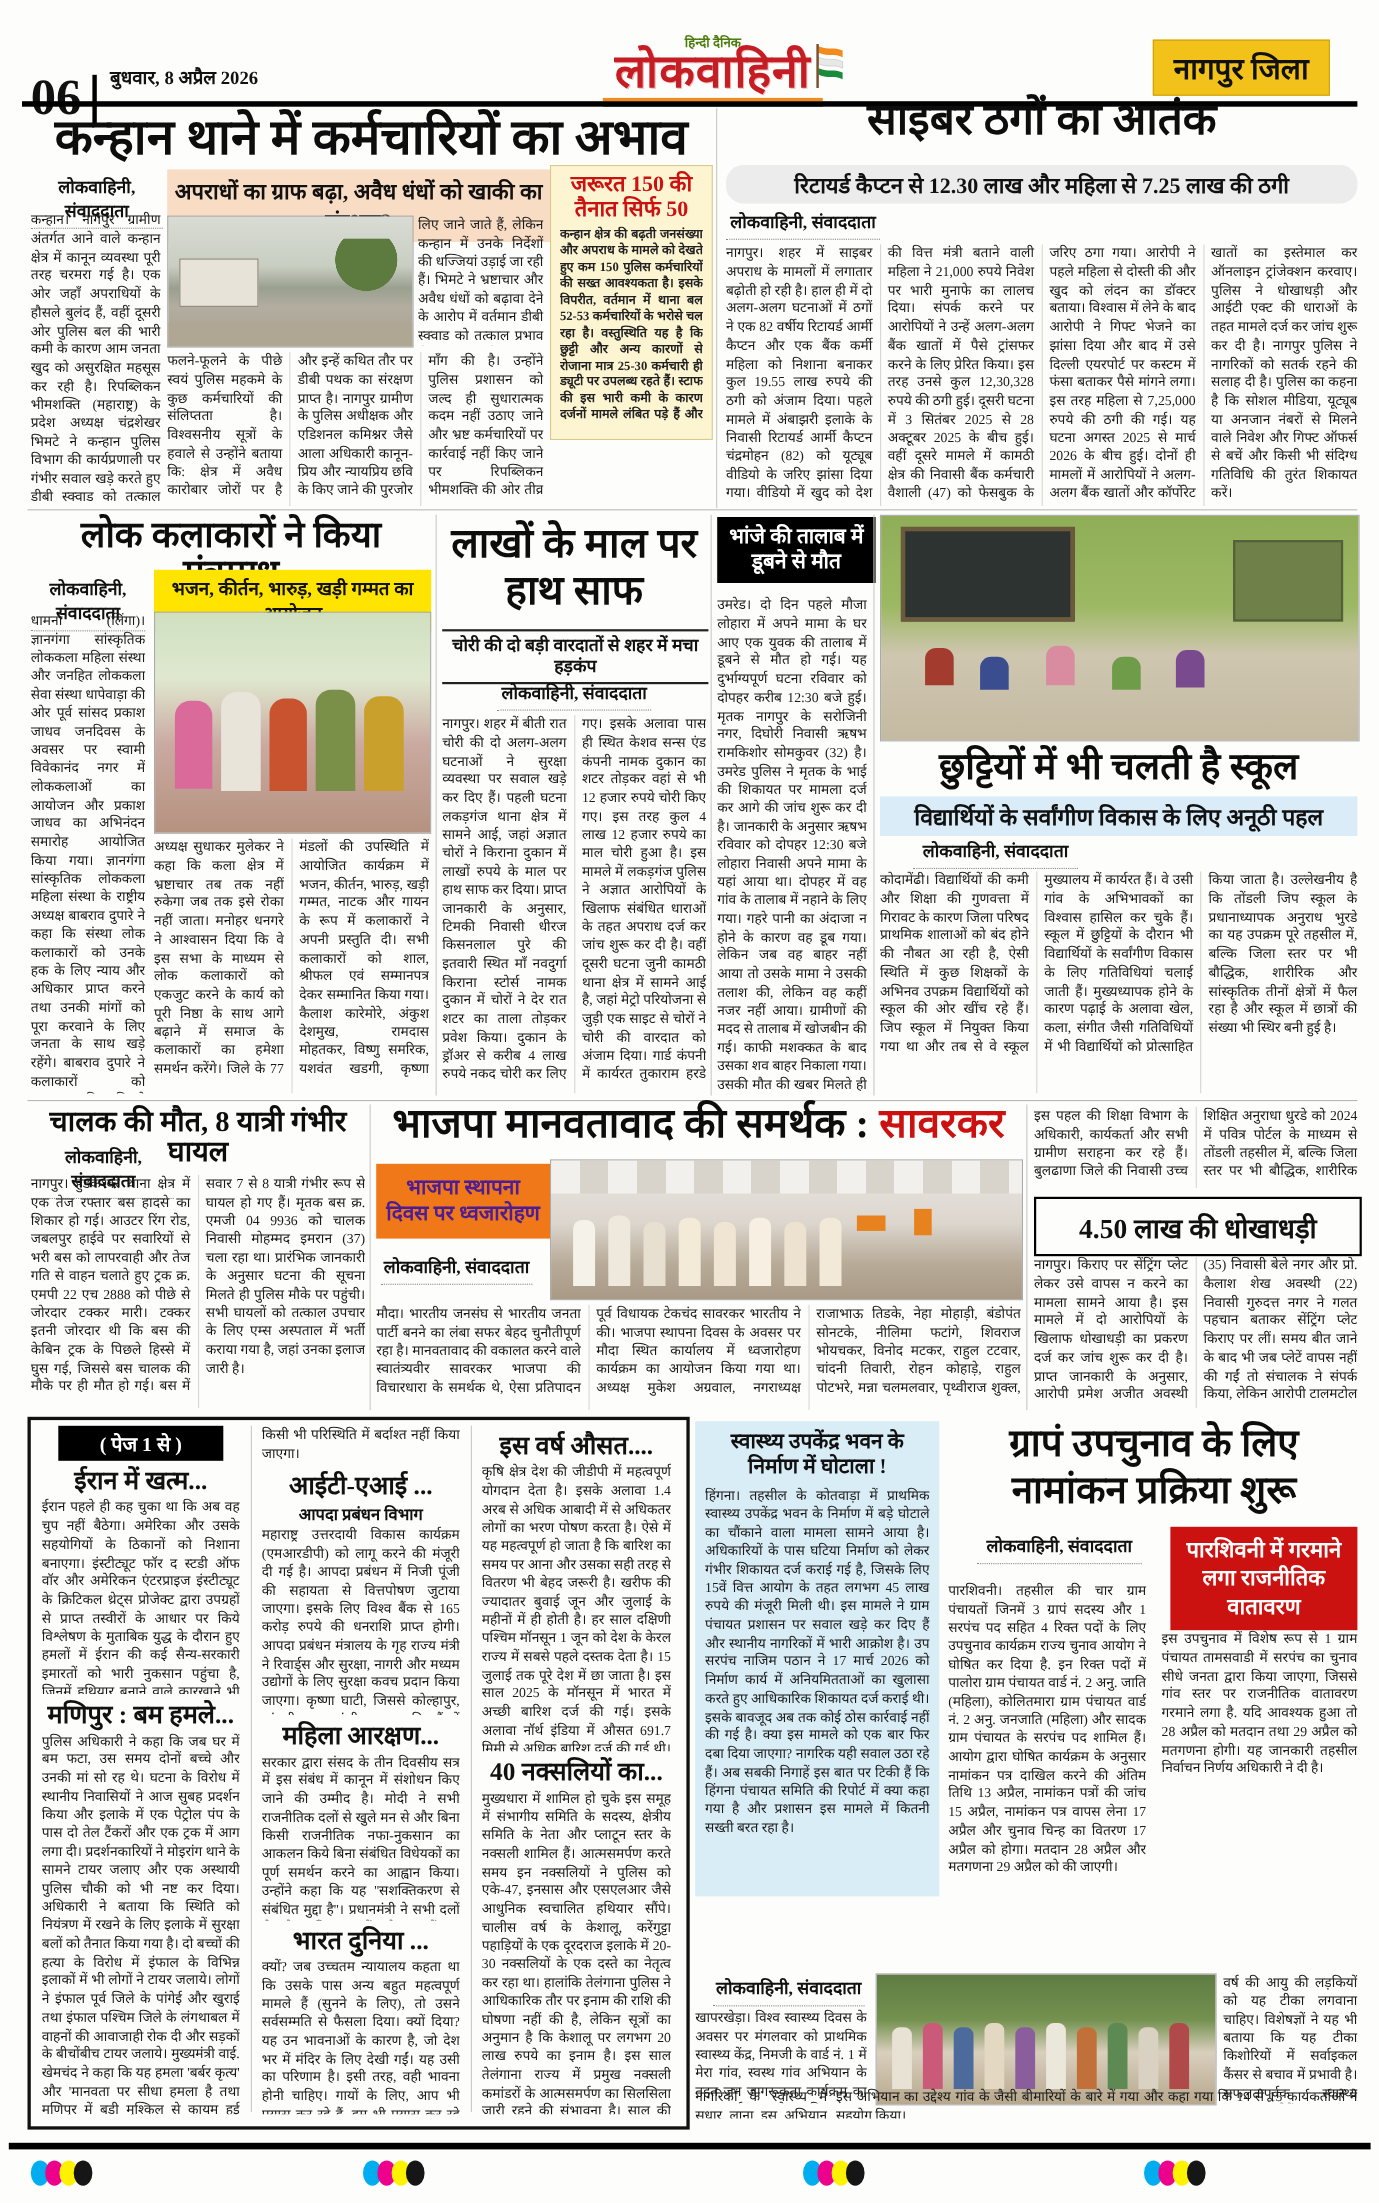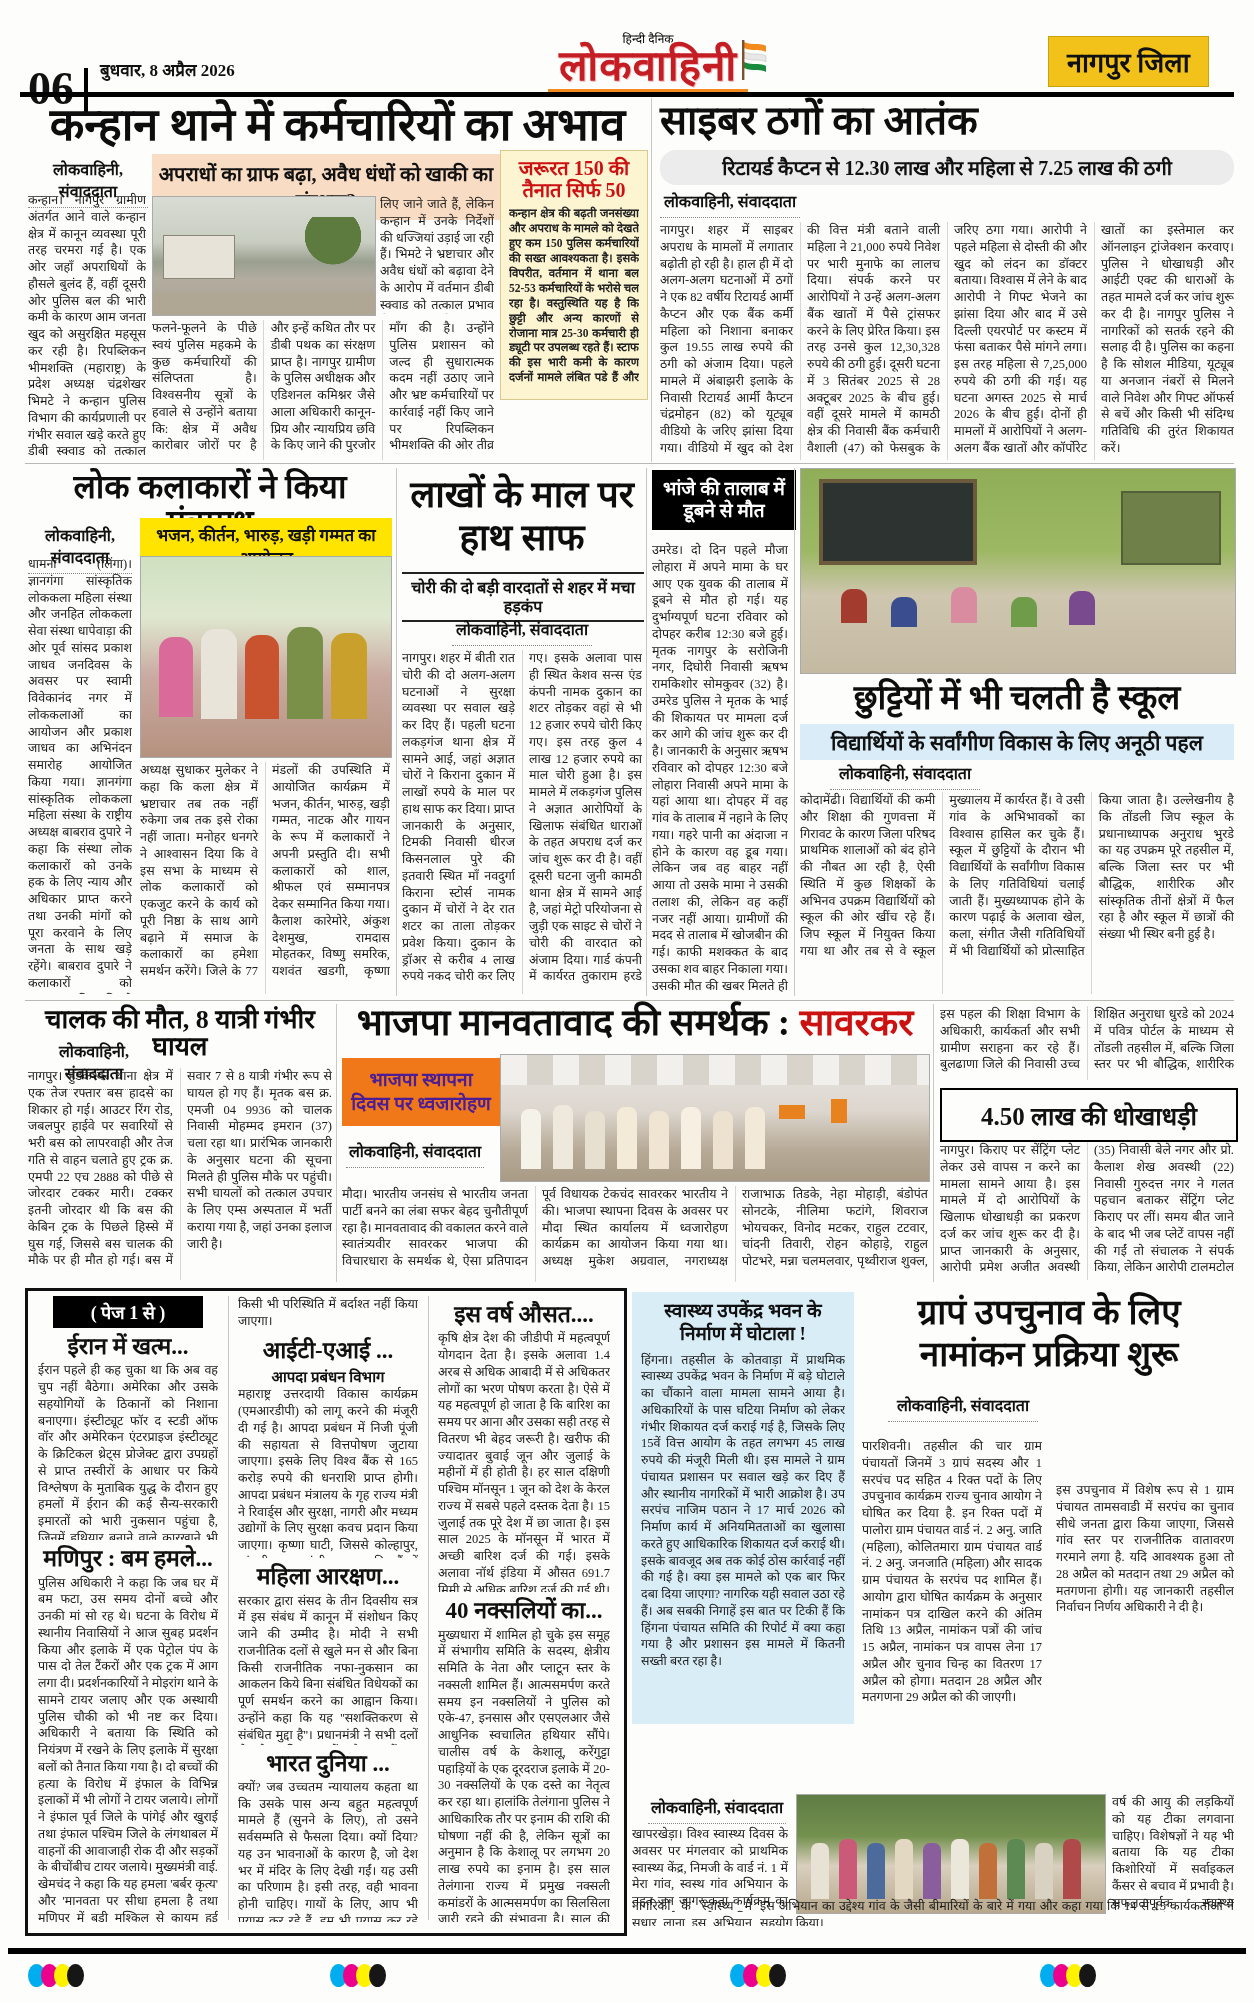--- a/index.html
+++ b/index.html
@@ -12,21 +12,21 @@
   .cols3{column-count:3;column-gap:14px;column-rule:1px solid #d7d7d2;}
   .cols4{column-count:4;column-gap:14px;column-rule:1px solid #d7d7d2;}
   .byline{font-weight:bold;font-size:16px;text-align:center;border-bottom:1px dotted #888;padding-bottom:5px;}
   .vline{width:0;border-left:1px solid #c9c9c4;}
   .hline{height:0;border-top:1px solid #b9b9b4;}
   .photo{overflow:hidden;border:1px solid #aaa;}
   
   #pageno{font-size:46px;font-weight:bold;border-right:4px solid #000;padding:0 10px 4px 0;line-height:.9;margin-top:36px;}
   #hdate{font-size:17px;font-weight:bold;}
   #masthead{color:#c41e24;font-size:42px;font-weight:bold;letter-spacing:1px;line-height:.95;text-shadow:1px 1px 0 #f2b9ba;}
-  #masttop{color:#000000;font-size:12px;font-weight:normal;text-align:center;}
+  #masttop{color:#4d7c0f;font-size:12px;font-weight:bold;text-align:center;}
   .tricolor{height:3px;}
   #edition{background:#f2c21b;font-size:27px;font-weight:bold;padding:6px 18px;border:1px solid #caa20a;}
   #hrule{background:#000;height:5px;}
   
   .peach{background:#f9dcc4;font-size:20px;font-weight:bold;text-align:center;padding:6px 4px;}
   .needbox{background:#fdf5d2;border:1px solid #d9c98c;padding:6px 8px;}
   .needtitle{color:#cc1111;font-size:20px;font-weight:bold;text-align:center;line-height:1.1;margin-bottom:5px;}
   .needbody{font-size:11.5px;line-height:1.3;text-align:justify;font-weight:bold;color:#222;}
   .graybar{background:#ececec;font-size:20px;font-weight:bold;text-align:center;padding:4px 0;border-radius:16px;}
   .kicker{background:#ffe400;font-size:17px;font-weight:bold;text-align:center;padding:5px 3px;}
@@ -84,21 +84,21 @@
   <div class="abs body-txt" style="left:380px;top:196px;width:114px;height:118px;">लिए जाने जाते हैं, लेकिन कन्हान में उनके निर्देशों की धज्जियां उड़ाई जा रही हैं। भिमटे ने भ्रष्टाचार और अवैध धंधों को बढ़ावा देने के आरोप में वर्तमान डीबी स्क्वाड को तत्काल प्रभाव से हटाए जाने, कन्हान थाने में रिक्त पदों को भरकर कर्मचारियों की संख्या तत्काल बढ़ाई जाने, जुआ, सट्टा और अन्य अवैध कारोबारों को तत्काल प्रभाव से बंद</div>
   <div class="abs body-txt cols3" style="left:152px;top:320px;width:342px;height:140px;">फलने-फूलने के पीछे स्वयं पुलिस महकमे के कुछ कर्मचारियों की संलिप्तता है। विश्वसनीय सूत्रों के हवाले से उन्होंने बताया कि: क्षेत्र में अवैध कारोबार जोरों पर है और इन्हें कथित तौर पर डीबी पथक का संरक्षण प्राप्त है। नागपुर ग्रामीण के पुलिस अधीक्षक और एडिशनल कमिश्नर जैसे आला अधिकारी कानून-प्रिय और न्यायप्रिय छवि के किए जाने की पुरजोर माँग की है। उन्होंने पुलिस प्रशासन को जल्द ही सुधारात्मक कदम नहीं उठाए जाने और भ्रष्ट कर्मचारियों पर कार्रवाई नहीं किए जाने पर रिपब्लिकन भीमशक्ति की ओर तीव्र आंदोलन करने की चेतावनी भी दी।</div>
 
   <div class="abs needbox" style="left:500px;top:150px;width:130px;height:236px;">
     <div class="needtitle">जरूरत 150 की तैनात सिर्फ 50</div>
     <div class="needbody" style="height:176px;overflow:hidden;">कन्हान क्षेत्र की बढ़ती जनसंख्या और अपराध के मामले को देखते हुए कम 150 पुलिस कर्मचारियों की सख्त आवश्यकता है। इसके विपरीत, वर्तमान में थाना बल 52-53 कर्मचारियों के भरोसे चल रहा है। वस्तुस्थिति यह है कि छुट्टी और अन्य कारणों से रोजाना मात्र 25-30 कर्मचारी ही ड्यूटी पर उपलब्ध रहते हैं। स्टाफ की इस भारी कमी के कारण दर्जनों मामले लंबित पड़े हैं और अपराधियों पर नकेल कसने में पुलिस विभाग पूरी तरह नाकाम साबित हो रहा है।</div>
   </div>
 
   <div class="abs vline" style="left:651px;top:98px;height:364px;"></div>
 
-  <div class="abs hl" style="left:660px;top:100px;width:574px;font-size:40px;">साइबर ठगों का आतंक</div>
+  <div class="abs hl" style="left:660px;top:88px;width:574px;font-size:40px;text-align:center;">साइबर ठगों का आतंक</div>
   <div class="abs graybar" style="left:660px;top:150px;width:574px;">रिटायर्ड कैप्टन से 12.30 लाख और महिला से 7.25 लाख की ठगी</div>
   <div class="abs byline" style="left:660px;top:190px;width:140px;">लोकवाहिनी, संवाददाता</div>
   <div class="abs body-txt cols4" style="left:660px;top:222px;width:574px;height:238px;">नागपुर। शहर में साइबर अपराध के मामलों में लगातार बढ़ोती हो रही है। हाल ही में दो अलग-अलग घटनाओं में ठगों ने एक 82 वर्षीय रिटायर्ड आर्मी कैप्टन और एक बैंक कर्मी महिला को निशाना बनाकर कुल 19.55 लाख रुपये की ठगी को अंजाम दिया। पहले मामले में अंबाझरी इलाके के निवासी रिटायर्ड आर्मी कैप्टन चंद्रमोहन (82) को यूट्यूब वीडियो के जरिए झांसा दिया गया। वीडियो में खुद को देश की वित्त मंत्री बताने वाली महिला ने 21,000 रुपये निवेश पर भारी मुनाफे का लालच दिया। संपर्क करने पर आरोपियों ने उन्हें अलग-अलग बैंक खातों में पैसे ट्रांसफर करने के लिए प्रेरित किया। इस तरह उनसे कुल 12,30,328 रुपये की ठगी हुई। दूसरी घटना में 3 सितंबर 2025 से 28 अक्टूबर 2025 के बीच हुई। वहीं दूसरे मामले में कामठी क्षेत्र की निवासी बैंक कर्मचारी वैशाली (47) को फेसबुक के जरिए ठगा गया। आरोपी ने पहले महिला से दोस्ती की और खुद को लंदन का डॉक्टर बताया। विश्वास में लेने के बाद आरोपी ने गिफ्ट भेजने का झांसा दिया और बाद में उसे दिल्ली एयरपोर्ट पर कस्टम में फंसा बताकर पैसे मांगने लगा। इस तरह महिला से 7,25,000 रुपये की ठगी की गई। यह घटना अगस्त 2025 से मार्च 2026 के बीच हुई। दोनों ही मामलों में आरोपियों ने अलग-अलग बैंक खातों और कॉर्पोरेट खातों का इस्तेमाल कर ऑनलाइन ट्रांजेक्शन करवाए। पुलिस ने धोखाधड़ी और आईटी एक्ट की धाराओं के तहत मामले दर्ज कर जांच शुरू कर दी है। नागपुर पुलिस ने नागरिकों को सतर्क रहने की सलाह दी है। पुलिस का कहना है कि सोशल मीडिया, यूट्यूब या अनजान नंबरों से मिलने वाले निवेश और गिफ्ट ऑफर्स से बचें और किसी भी संदिग्ध गतिविधि की तुरंत शिकायत करें।</div>
 
   <div class="abs hline" style="left:25px;top:463px;width:1209px;"></div>
 
   <div class="abs hl" style="left:28px;top:470px;width:364px;font-size:33px;text-align:center;">लोक कलाकारों ने किया मंत्रमुग्ध</div>
   <div class="abs byline" style="left:28px;top:524px;width:104px;">लोकवाहिनी, संवाददाता</div>
   <div class="abs kicker" style="left:140px;top:518px;width:246px;">भजन, कीर्तन, भारुड़, खड़ी गम्मत का आयोजन</div>
   <div class="abs body-txt" style="left:28px;top:556px;width:104px;height:438px;">धामना (लिंगा)। ज्ञानगंगा सांस्कृतिक लोककला महिला संस्था और जनहित लोककला सेवा संस्था धापेवाड़ा की ओर पूर्व सांसद प्रकाश जाधव जनदिवस के अवसर पर स्वामी विवेकानंद नगर में लोककलाओं का आयोजन और प्रकाश जाधव का अभिनंदन समारोह आयोजित किया गया। ज्ञानगंगा सांस्कृतिक लोककला महिला संस्था के राष्ट्रीय अध्यक्ष बाबराव दुपारे ने कहा कि संस्था लोक कलाकारों को उनके हक के लिए न्याय और अधिकार प्राप्त करने तथा उनकी मांगों को पूरा करवाने के लिए जनता के साथ खड़े रहेंगे। बाबराव दुपारे ने कलाकारों को आश्वासन दिया कि वे भविष्य में भी वास्तविक कलाकारों के साथ खड़े रहेंगे और उनकी समस्याओं का समाधान करने का प्रयास करेंगे। निशा खड़से ने कहा कि पिछले कुछ वर्षों से कलाकारों के हक को जीवित रखने के लिए संगठन ने इस कार्यक्रम में भजन, भारुड़, गायन के माध्यम से कलाकारों के कल्याण के लिए काम हमेशा प्रयासरत रहेगा।</div>
@@ -199,20 +199,21 @@
     <div class="body-txt" style="height:300px;">मुख्यधारा में शामिल हो चुके इस समूह में संभागीय समिति के सदस्य, क्षेत्रीय समिति के नेता और प्लाटून स्तर के नक्सली शामिल हैं। आत्मसमर्पण करते समय इन नक्सलियों ने पुलिस को एके-47, इनसास और एसएलआर जैसे आधुनिक स्वचालित हथियार सौंपे। चालीस वर्ष के केशालू, करेंगुट्टा पहाड़ियों के एक दूरदराज इलाके में 20-30 नक्सलियों के एक दस्ते का नेतृत्व कर रहा था। हालांकि तेलंगाना पुलिस ने आधिकारिक तौर पर इनाम की राशि की घोषणा नहीं की है, लेकिन सूत्रों का अनुमान है कि केशालू पर लगभग 20 लाख रुपये का इनाम है। इस साल तेलंगाना राज्य में प्रमुख नक्सली कमांडरों के आत्मसमर्पण का सिलसिला जारी रहने की संभावना है। साल की शुरुआत में, 2 जनवरी को पीएलजीए बटालियन कमांडर बरसा देवा उर्फ देवन्ना ने आत्मसमर्पण किया। फिर 22 फरवरी को थिप्पिरी तिरुपति उर्फ देवजी, 62 वर्षीय वरिष्ठ नक्सली ने हथियार डाल दिये।</div>
   </div>
 
   <div class="abs bluepanel" style="left:632px;top:1292px;width:204px;height:416px;">
     <div style="font-weight:bold;font-size:19px;text-align:center;line-height:1.2;margin-bottom:6px;">स्वास्थ्य उपकेंद्र भवन के निर्माण में घोटाला !</div>
     <div class="body-txt" style="height:346px;">हिंगना। तहसील के कोतवाड़ा में प्राथमिक स्वास्थ्य उपकेंद्र भवन के निर्माण में बड़े घोटाले का चौंकाने वाला मामला सामने आया है। अधिकारियों के पास घटिया निर्माण को लेकर गंभीर शिकायत दर्ज कराई गई है, जिसके लिए 15वें वित्त आयोग के तहत लगभग 45 लाख रुपये की मंजूरी मिली थी। इस मामले ने ग्राम पंचायत प्रशासन पर सवाल खड़े कर दिए हैं और स्थानीय नागरिकों में भारी आक्रोश है। उप सरपंच नाजिम पठान ने 17 मार्च 2026 को निर्माण कार्य में अनियमितताओं का खुलासा करते हुए आधिकारिक शिकायत दर्ज कराई थी। इसके बावजूद अब तक कोई ठोस कार्रवाई नहीं की गई है। क्या इस मामले को एक बार फिर दबा दिया जाएगा? नागरिक यही सवाल उठा रहे हैं। अब सबकी निगाहें इस बात पर टिकी हैं कि हिंगना पंचायत समिति की रिपोर्ट में क्या कहा गया है और प्रशासन इस मामले में कितनी सख्ती बरत रहा है।</div>
   </div>
 
   <div class="abs hl" style="left:862px;top:1292px;width:374px;font-size:35px;text-align:center;line-height:1.2;">ग्रापं उपचुनाव के लिए नामांकन प्रक्रिया शुरू</div>
   <div class="abs byline" style="left:888px;top:1394px;width:150px;">लोकवाहिनी, संवाददाता</div>
+  <div class="abs redbox" style="left:1064px;top:1388px;width:158px;">पारशिवनी में गरमाने लगा राजनीतिक वातावरण</div>
   <div class="abs body-txt" style="left:862px;top:1438px;width:180px;height:296px;">पारशिवनी। तहसील की चार ग्राम पंचायतों जिनमें 3 ग्रापं सदस्य और 1 सरपंच पद सहित 4 रिक्त पदों के लिए उपचुनाव कार्यक्रम राज्य चुनाव आयोग ने घोषित कर दिया है. इन रिक्त पदों में पालोरा ग्राम पंचायत वार्ड नं. 2 अनु. जाति (महिला), कोलितमारा ग्राम पंचायत वार्ड नं. 2 अनु. जनजाति (महिला) और सादक ग्राम पंचायत के सरपंच पद शामिल हैं। आयोग द्वारा घोषित कार्यक्रम के अनुसार नामांकन पत्र दाखिल करने की अंतिम तिथि 13 अप्रैल, नामांकन पत्रों की जांच 15 अप्रैल, नामांकन पत्र वापस लेना 17 अप्रैल और चुनाव चिन्ह का वितरण 17 अप्रैल को होगा। मतदान 28 अप्रैल और मतगणना 29 अप्रैल को की जाएगी।</div>
   <div class="abs body-txt" style="left:1056px;top:1482px;width:178px;height:252px;">इस उपचुनाव में विशेष रूप से 1 ग्राम पंचायत तामसवाडी में सरपंच का चुनाव सीधे जनता द्वारा किया जाएगा, जिससे गांव स्तर पर राजनीतिक वातावरण गरमाने लगा है. यदि आवश्यक हुआ तो 28 अप्रैल को मतदान तथा 29 अप्रैल को मतगणना होगी। यह जानकारी तहसील निर्वाचन निर्णय अधिकारी ने दी है।</div>
 
   <div class="abs byline" style="left:648px;top:1796px;width:138px;">लोकवाहिनी, संवाददाता</div>
   <div class="abs photo" style="left:796px;top:1794px;width:308px;height:118px;background:linear-gradient(180deg,#5f7c44 0%,#74914f 35%,#d9cfbd 60%,#b7a88d 100%);">
     <div style="position:absolute;left:14px;top:48px;width:18px;height:56px;background:#e8e2d4;border-radius:7px 7px 0 0;"></div>
     <div style="position:absolute;left:42px;top:44px;width:18px;height:60px;background:#cb5a78;border-radius:7px 7px 0 0;"></div>
     <div style="position:absolute;left:70px;top:48px;width:18px;height:56px;background:#4d6a9c;border-radius:7px 7px 0 0;"></div>
     <div style="position:absolute;left:98px;top:44px;width:18px;height:60px;background:#e3d8c2;border-radius:7px 7px 0 0;"></div>
     <div style="position:absolute;left:126px;top:48px;width:18px;height:56px;background:#8a5e9c;border-radius:7px 7px 0 0;"></div>

